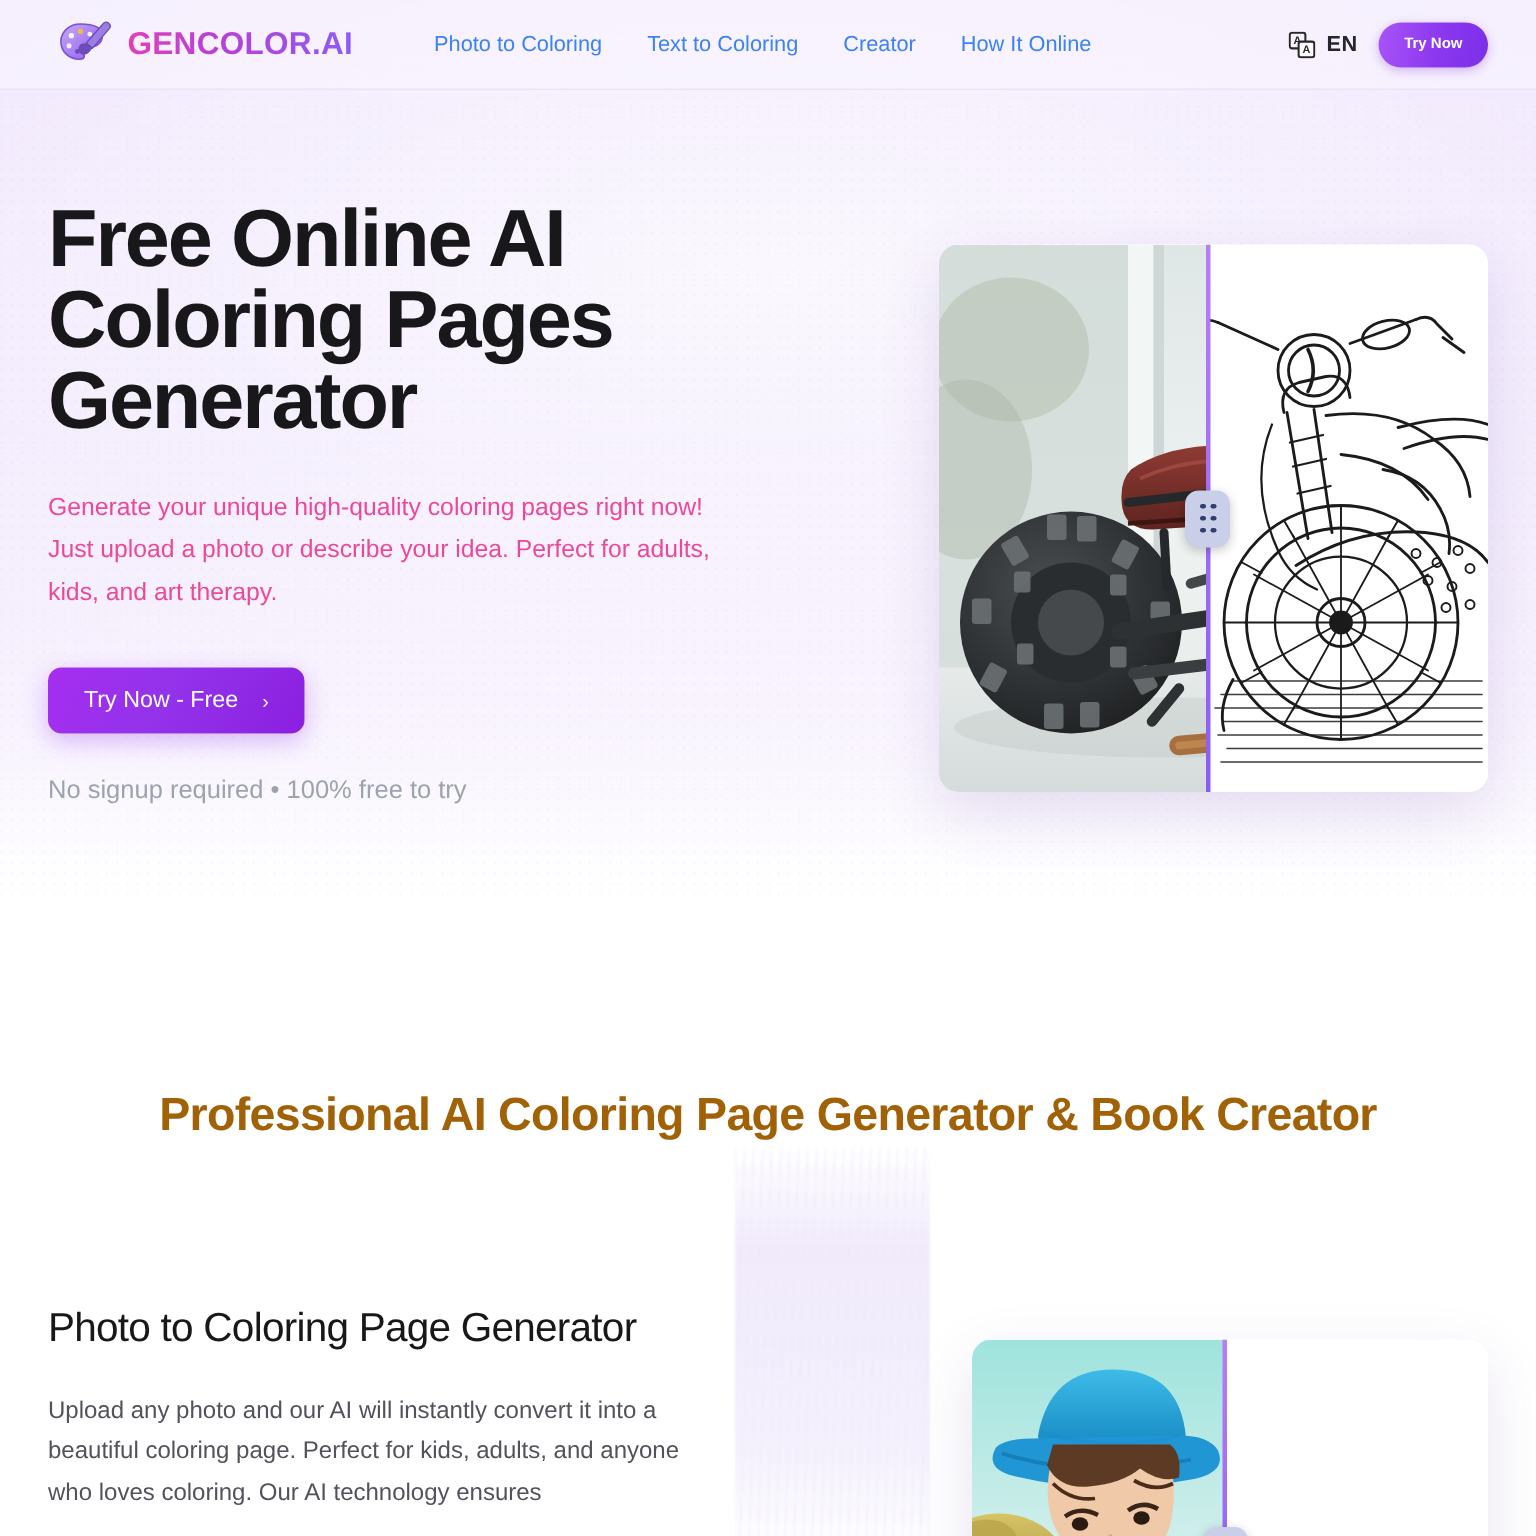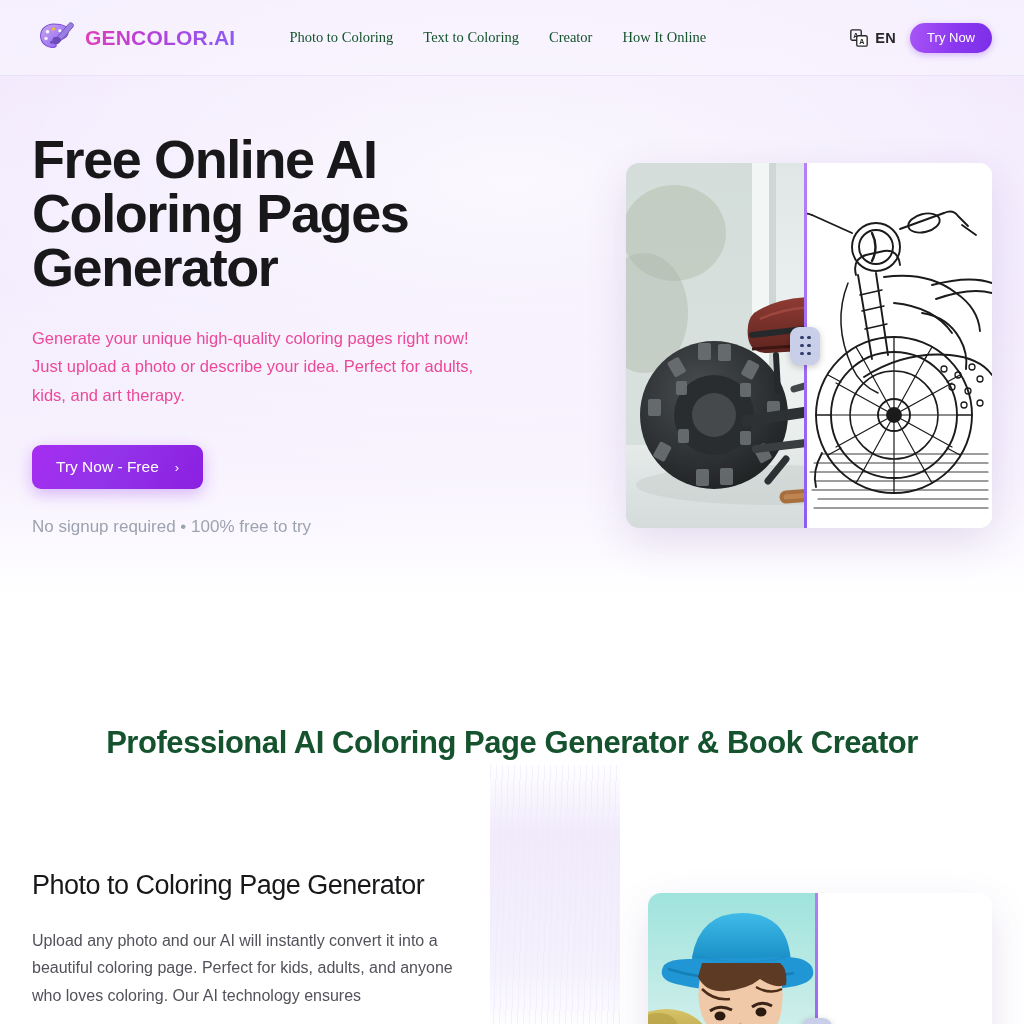--- a/index.html
+++ b/index.html
@@ -44,21 +44,21 @@
       radial-gradient(circle at 1px 1px, rgba(167,139,250,0.10) 0.6px, transparent 0.7px);
     background-size: 7px 7px;
     pointer-events: none;
   }
 
   
   .header {
     position: absolute;
     top: 0; left: 0;
     width: 1024px;
-    height: 76px;
+    height: 60px;
     display: flex;
     align-items: center;
     background: rgba(250,245,255,0.55);
     border-bottom: 1px solid rgba(196,167,240,0.22);
     z-index: 20;
     justify-content: space-between;
   }
 
   .brand {
     display: flex;
@@ -81,24 +81,23 @@
   }
 
   .nav {
     display: flex;
     align-items: center;
     gap: 30px;
     margin-left: 54px;
   }
   .nav a {
     font-size: 14.5px;
-    color: #14532d;
+    color: #3b82f6;
     text-decoration: none;
     white-space: nowrap;
-    font-family: Liberation Serif, serif;
   }
 
   .header-right {
     margin-left: auto;
     margin-right: 32px;
     display: flex;
     align-items: center;
     gap: 14px;
   }
 
@@ -120,22 +119,22 @@
     display: inline-flex;
     align-items: center;
     justify-content: center;
     height: 30px;
     padding: 0 17px;
     border: none;
     border-radius: 999px;
     background: linear-gradient(100deg, #a855f7 0%, #8b37f0 55%, #7c2fe8 100%);
     color: #ffffff;
     font-family: inherit;
-    font-size: 13px;
-    font-weight: 400;
+    font-size: 10px;
+    font-weight: 700;
     cursor: pointer;
     box-shadow: 0 2px 7px rgba(139,60,240,0.35);
     white-space: nowrap;
   }
 
   
   .hero {
     position: absolute;
     top: 68px; left: 0;
     width: 940px;
@@ -275,21 +274,21 @@
   .section-title {
     position: absolute;
     left: 0; top: 123px;
     width: 1024px;
     text-align: center;
     padding: 0 90px;
     font-size: 31px;
     line-height: 1.32;
     font-weight: 700;
     letter-spacing: -0.45px;
-    color: #14532d;
+    color: #a16207;
   }
 
   .feature-copy {
     position: absolute;
     left: 32px;
     top: 268px;
     width: 450px;
     z-index: 3;
   }
   .feature-heading {

